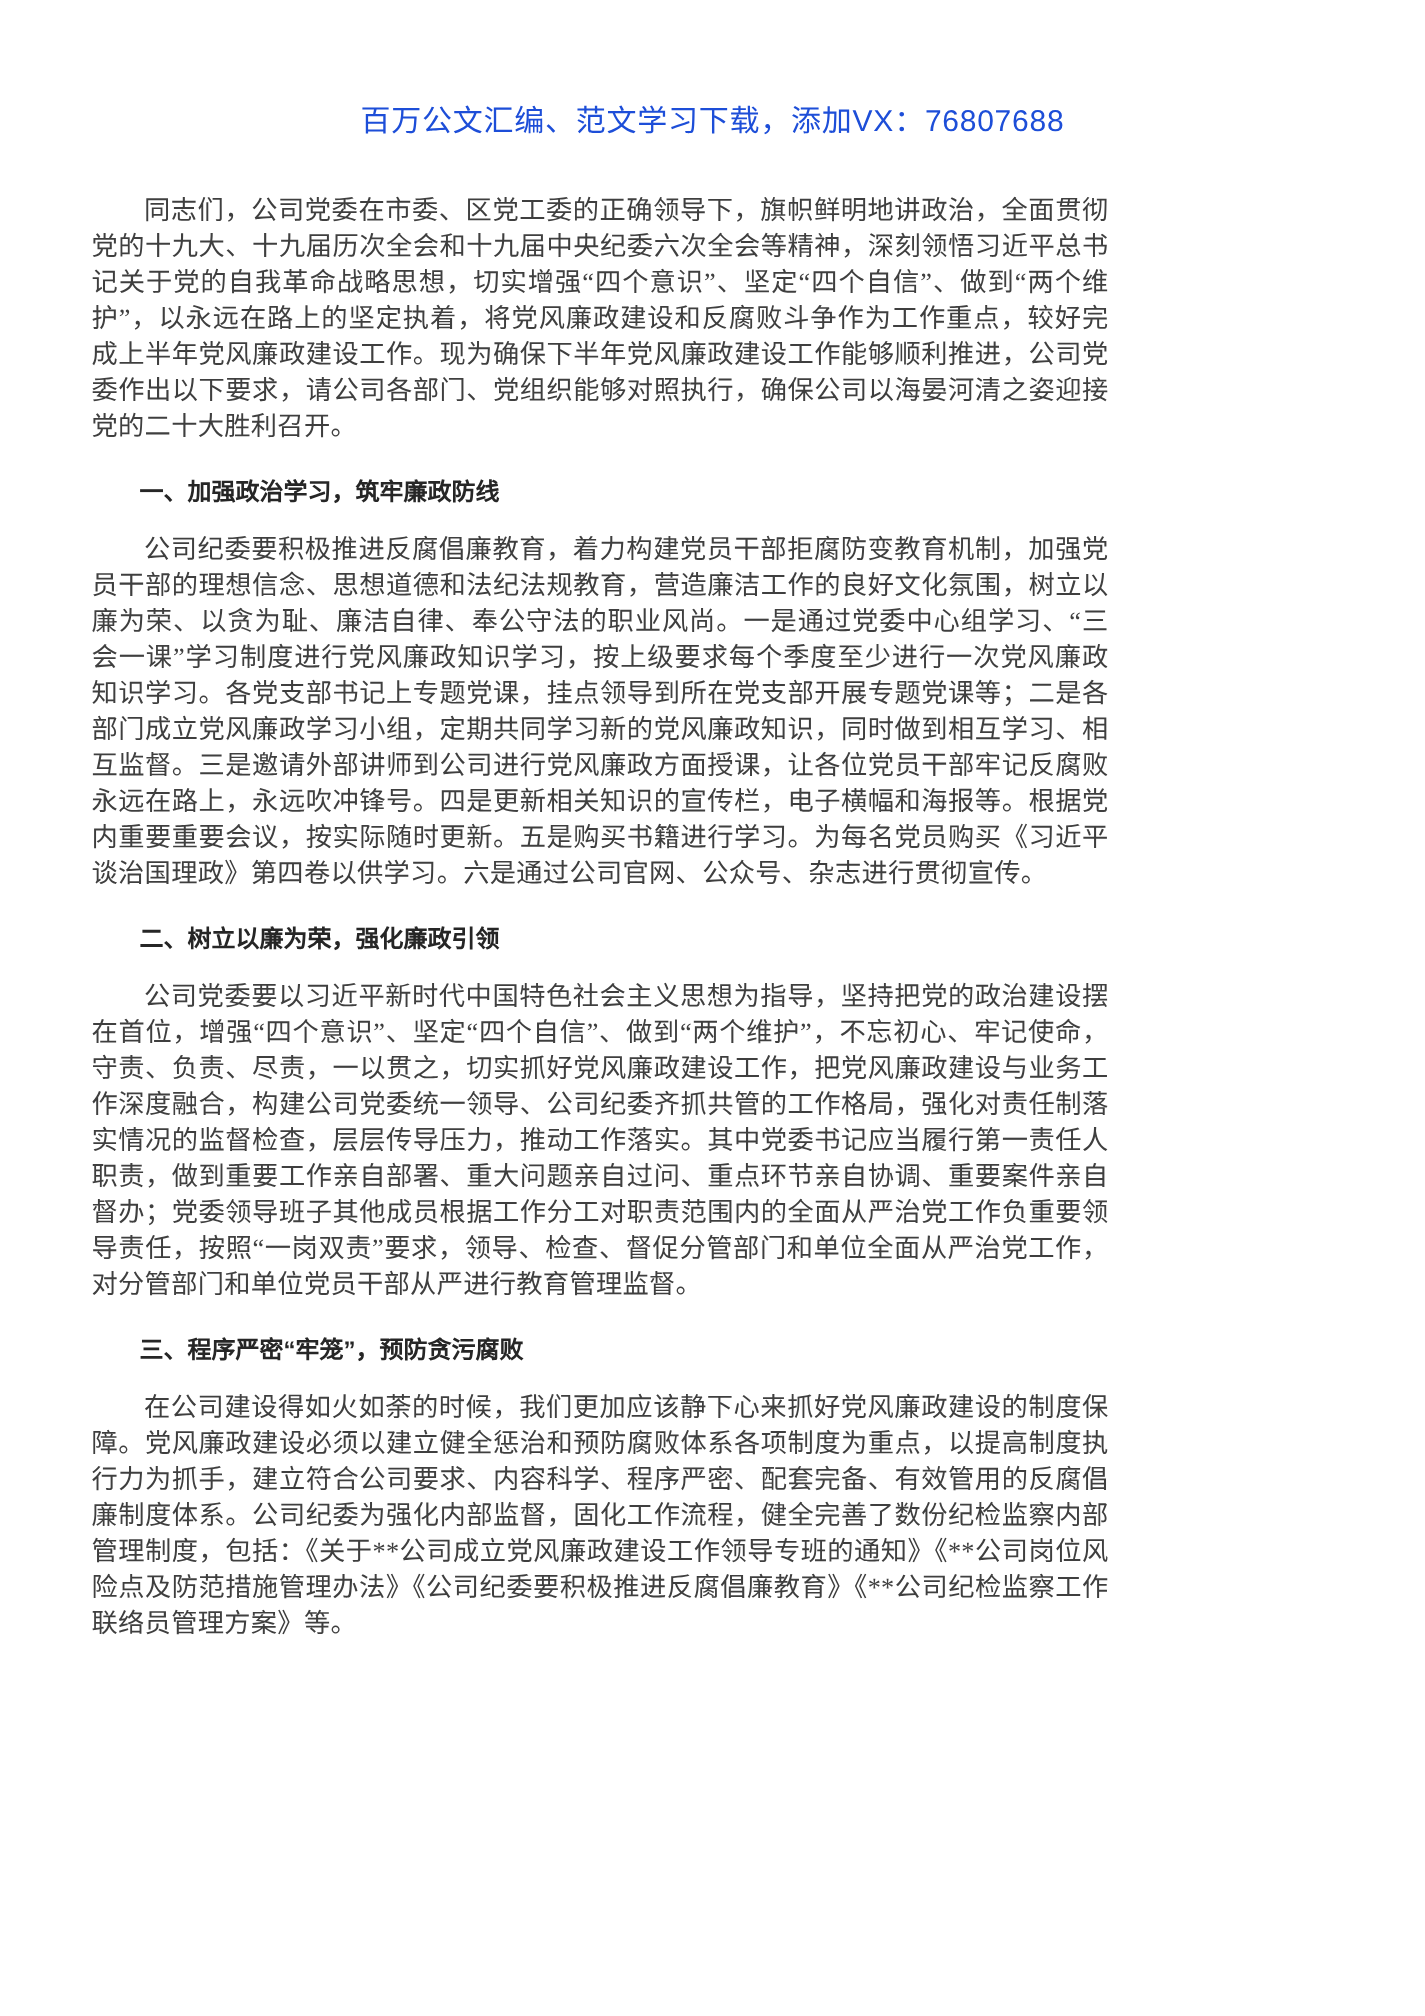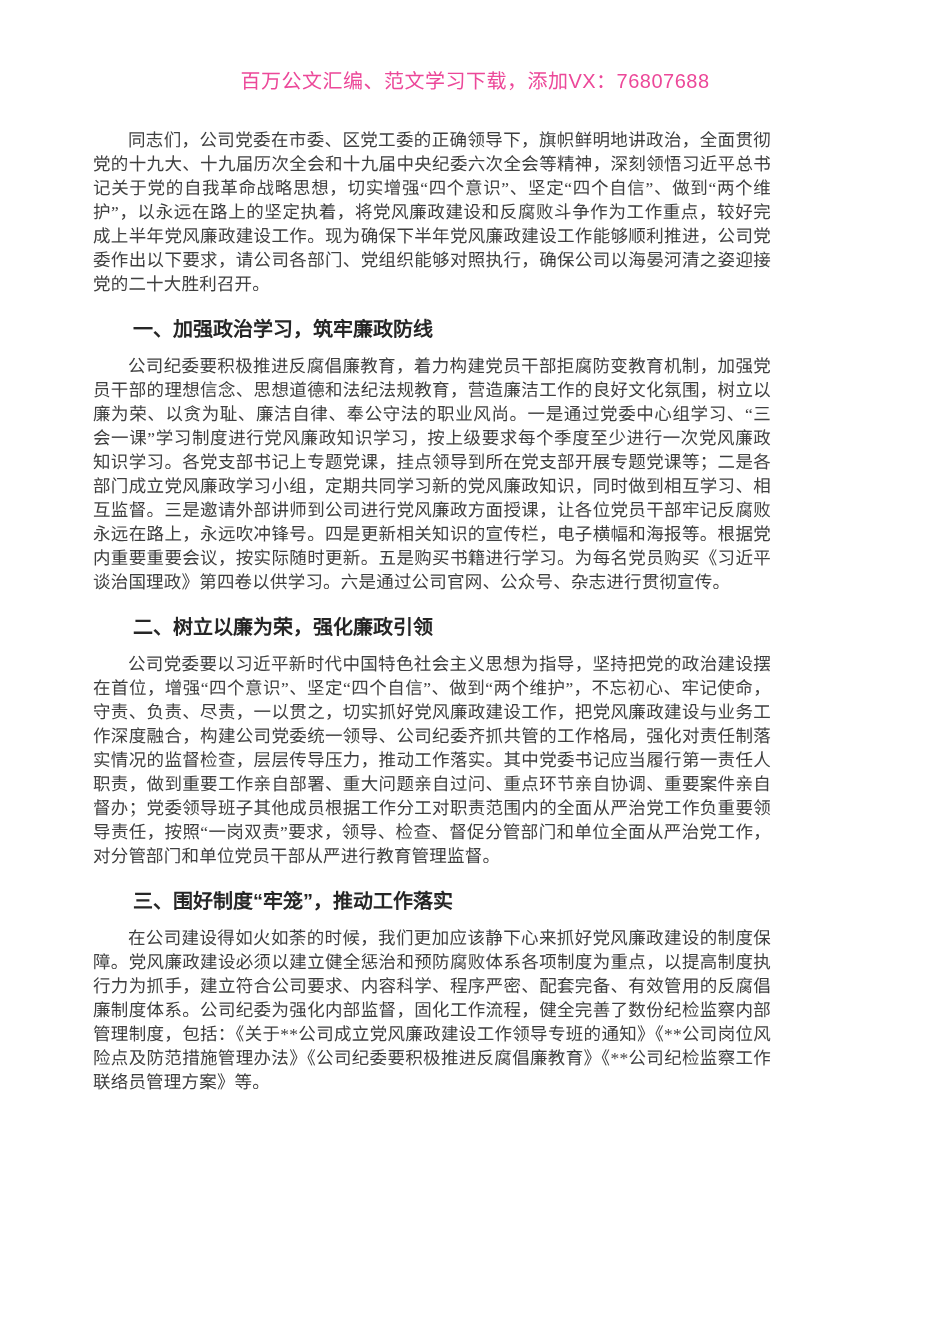--- a/index.html
+++ b/index.html
@@ -14,40 +14,40 @@
     background: #ffffff;
     overflow: hidden;
   }
   .notice {
     padding-top: 66px;
     width: 100%;
     text-align: center;
     font-family: "Liberation Sans", "DejaVu Sans", sans-serif;
     font-size: 20px;
     line-height: 30px;
-    color: #ec4899;
+    color: #1d4ed8;
     letter-spacing: 0.5px;
   }
   .content {
     width: 678px;
-    margin-left: 93px;
+    margin-left: 61px;
     margin-top: 32px;
     font-family: "Liberation Serif", "DejaVu Serif", serif;
     color: #3f3f3f;
   }
   .para {
     font-size: 17.5px;
     line-height: 24px;
     text-align: justify;
     text-indent: 2em;
     letter-spacing: 0.2px;
   }
   .heading {
     font-family: "Liberation Sans", "DejaVu Sans", sans-serif;
-    font-size: 20px;
+    font-size: 16px;
     line-height: 26px;
     font-weight: bold;
     color: #262626;
     text-indent: 2em;
     margin-top: 20px;
     margin-bottom: 12px;
   }
 </style>
 </head>
 <body>
@@ -61,19 +61,19 @@
     <p class="para">同志们，公司党委在市委、区党工委的正确领导下，旗帜鲜明地讲政治，全面贯彻党的十九大、十九届历次全会和十九届中央纪委六次全会等精神，深刻领悟习近平总书记关于党的自我革命战略思想，切实增强“四个意识”、坚定“四个自信”、做到“两个维护”，以永远在路上的坚定执着，将党风廉政建设和反腐败斗争作为工作重点，较好完成上半年党风廉政建设工作。现为确保下半年党风廉政建设工作能够顺利推进，公司党委作出以下要求，请公司各部门、党组织能够对照执行，确保公司以海晏河清之姿迎接党的二十大胜利召开。</p>
 
     <h2 class="heading">一、加强政治学习，筑牢廉政防线</h2>
 
     <p class="para">公司纪委要积极推进反腐倡廉教育，着力构建党员干部拒腐防变教育机制，加强党员干部的理想信念、思想道德和法纪法规教育，营造廉洁工作的良好文化氛围，树立以廉为荣、以贪为耻、廉洁自律、奉公守法的职业风尚。一是通过党委中心组学习、“三会一课”学习制度进行党风廉政知识学习，按上级要求每个季度至少进行一次党风廉政知识学习。各党支部书记上专题党课，挂点领导到所在党支部开展专题党课等；二是各部门成立党风廉政学习小组，定期共同学习新的党风廉政知识，同时做到相互学习、相互监督。三是邀请外部讲师到公司进行党风廉政方面授课，让各位党员干部牢记反腐败永远在路上，永远吹冲锋号。四是更新相关知识的宣传栏，电子横幅和海报等。根据党内重要重要会议，按实际随时更新。五是购买书籍进行学习。为每名党员购买《习近平谈治国理政》第四卷以供学习。六是通过公司官网、公众号、杂志进行贯彻宣传。</p>
 
     <h2 class="heading">二、树立以廉为荣，强化廉政引领</h2>
 
     <p class="para">公司党委要以习近平新时代中国特色社会主义思想为指导，坚持把党的政治建设摆在首位，增强“四个意识”、坚定“四个自信”、做到“两个维护”，不忘初心、牢记使命，守责、负责、尽责，一以贯之，切实抓好党风廉政建设工作，把党风廉政建设与业务工作深度融合，构建公司党委统一领导、公司纪委齐抓共管的工作格局，强化对责任制落实情况的监督检查，层层传导压力，推动工作落实。其中党委书记应当履行第一责任人职责，做到重要工作亲自部署、重大问题亲自过问、重点环节亲自协调、重要案件亲自督办；党委领导班子其他成员根据工作分工对职责范围内的全面从严治党工作负重要领导责任，按照“一岗双责”要求，领导、检查、督促分管部门和单位全面从严治党工作，对分管部门和单位党员干部从严进行教育管理监督。</p>
 
-    <h2 class="heading">三、围好制度“牢笼”，推动工作落实</h2>
+    <h2 class="heading">三、程序严密“牢笼”，预防贪污腐败</h2>
 
     <p class="para">在公司建设得如火如荼的时候，我们更加应该静下心来抓好党风廉政建设的制度保障。党风廉政建设必须以建立健全惩治和预防腐败体系各项制度为重点，以提高制度执行力为抓手，建立符合公司要求、内容科学、程序严密、配套完备、有效管用的反腐倡廉制度体系。公司纪委为强化内部监督，固化工作流程，健全完善了数份纪检监察内部管理制度，包括：《关于**公司成立党风廉政建设工作领导专班的通知》《**公司岗位风险点及防范措施管理办法》《公司纪委要积极推进反腐倡廉教育》《**公司纪检监察工作联络员管理方案》等。</p>
 
   </div>
 
 </div>
 
 </body></html>

